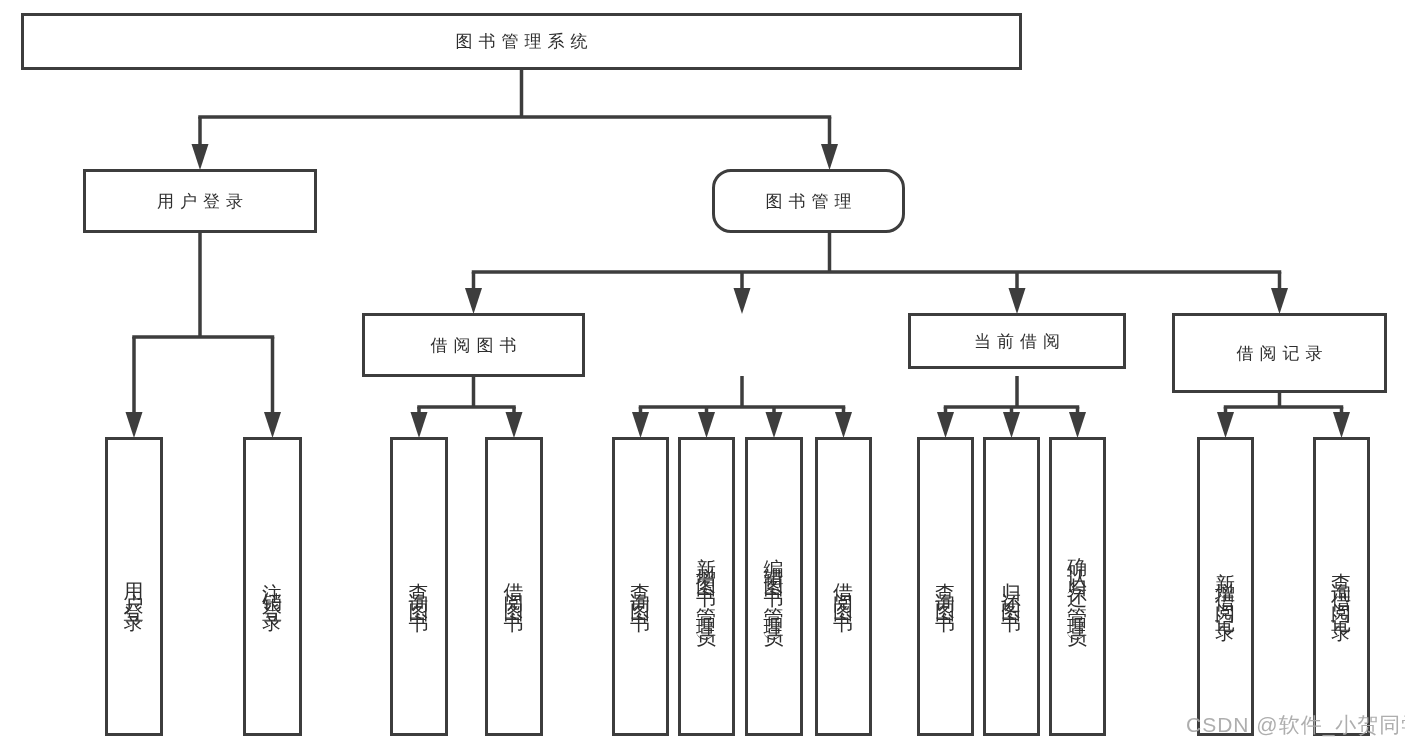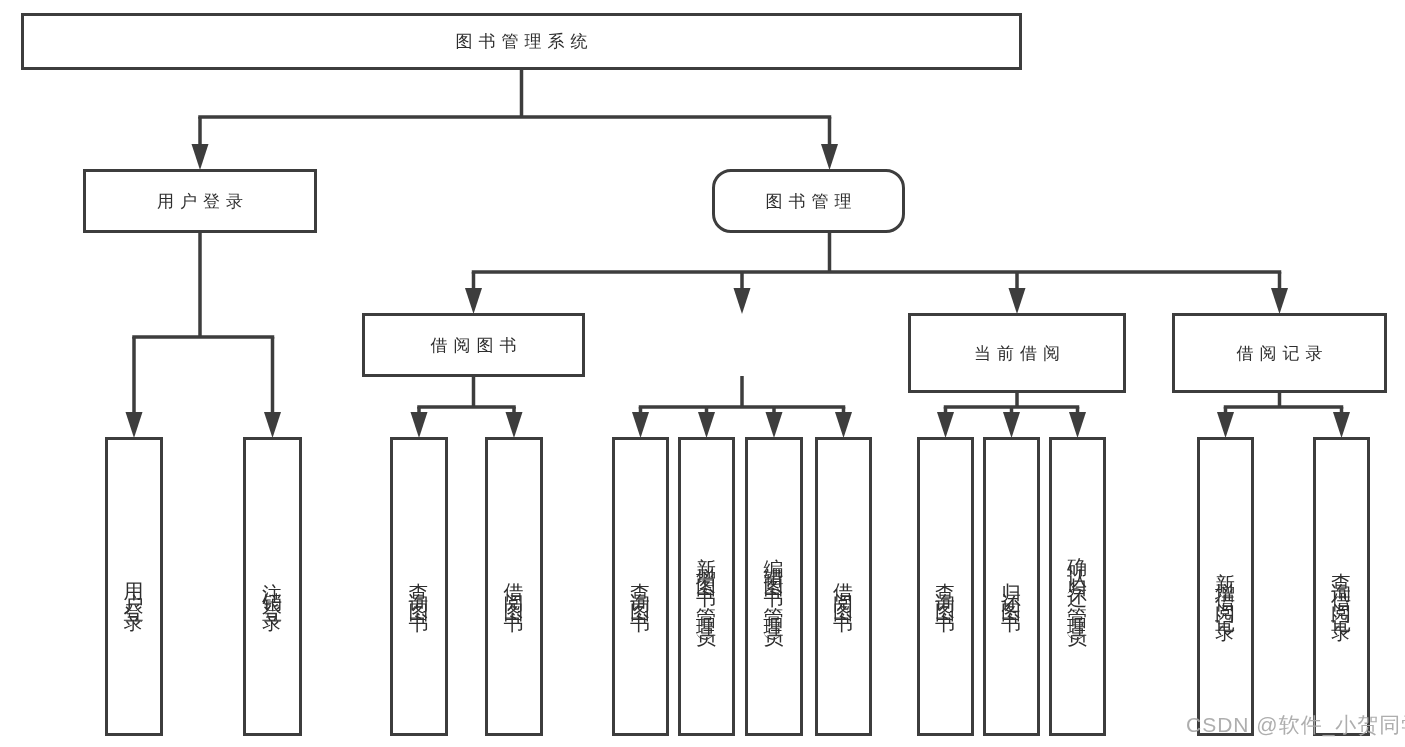--- a/index.html
+++ b/index.html
@@ -103,21 +103,21 @@
       <path d="M1225.5 407 L1225.5 417" stroke="#3d3d3d" stroke-width="3.5" fill="none"></path>
       <polygon points="1217,412 1234,412 1225.5,438" fill="#3d3d3d"></polygon>
       <path d="M1341.5 407 L1341.5 417" stroke="#3d3d3d" stroke-width="3.5" fill="none"></path>
       <polygon points="1333,412 1350,412 1341.5,438" fill="#3d3d3d"></polygon>
     </svg>
   <div id="nodes">
       <div class="node h" style="left: 21px; top: 13px; width: 1001px; height: 57px;">图书管理系统</div>
       <div class="node h" style="left: 83px; top: 169px; width: 234px; height: 64px;">用户登录</div>
       <div class="node h" style="left: 712px; top: 169px; width: 193px; height: 64px; border-radius: 19px;">图书管理</div>
       <div class="node h" style="left: 362px; top: 313px; width: 223px; height: 64px;">借阅图书</div>
-      <div class="node h" style="left: 908px; top: 313px; width: 218px; height: 80px;">当前借阅</div>
+      <div class="node h" style="left: 908px; top: 313px; width: 218px; height: 56px;">当前借阅</div>
       <div class="node h" style="left: 1172px; top: 313px; width: 215px; height: 80px;">借阅记录</div>
       <div class="node v" style="left: 105px; top: 437px; width: 58px; height: 299px;">用户登录</div>
       <div class="node v" style="left: 243px; top: 437px; width: 59px; height: 299px;">注销登录</div>
       <div class="node v" style="left: 390px; top: 437px; width: 58px; height: 299px;">查询图书</div>
       <div class="node v" style="left: 485px; top: 437px; width: 58px; height: 299px;">借阅图书</div>
       <div class="node v" style="left: 612px; top: 437px; width: 57px; height: 299px;">查询图书</div>
       <div class="node v" style="left: 678px; top: 437px; width: 57px; height: 299px;">新增图书（管理员）</div>
       <div class="node v" style="left: 745px; top: 437px; width: 58px; height: 299px;">编辑图书（管理员）</div>
       <div class="node v" style="left: 815px; top: 437px; width: 57px; height: 299px;">借阅图书</div>
       <div class="node v" style="left: 917px; top: 437px; width: 57px; height: 299px;">查询图书</div>

